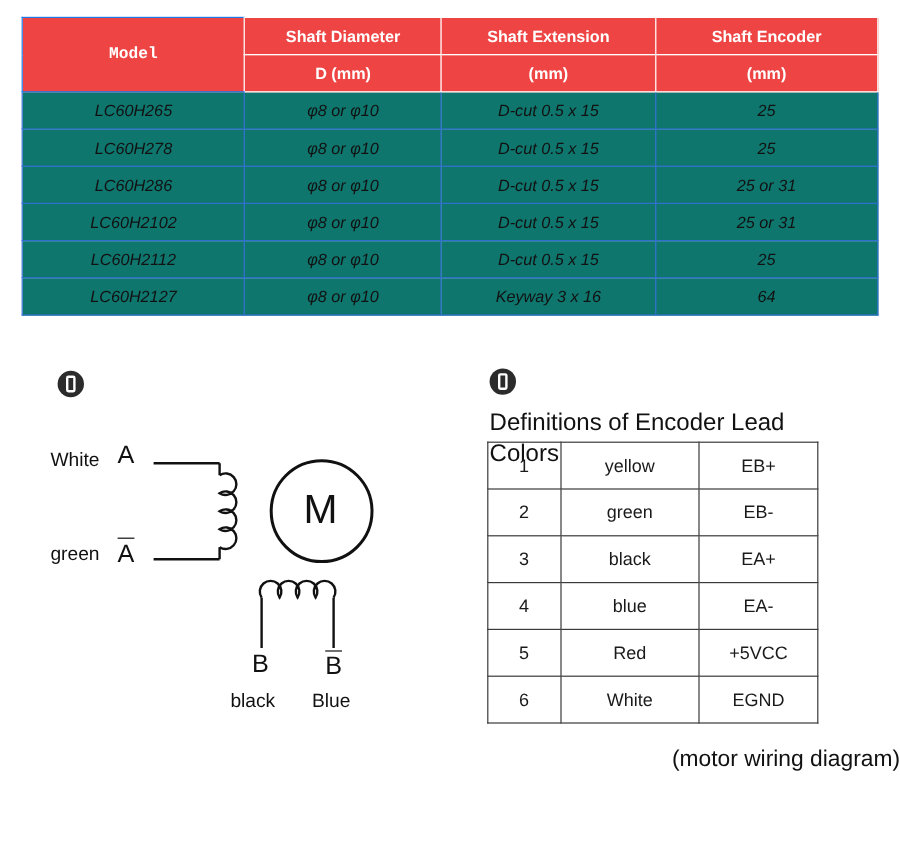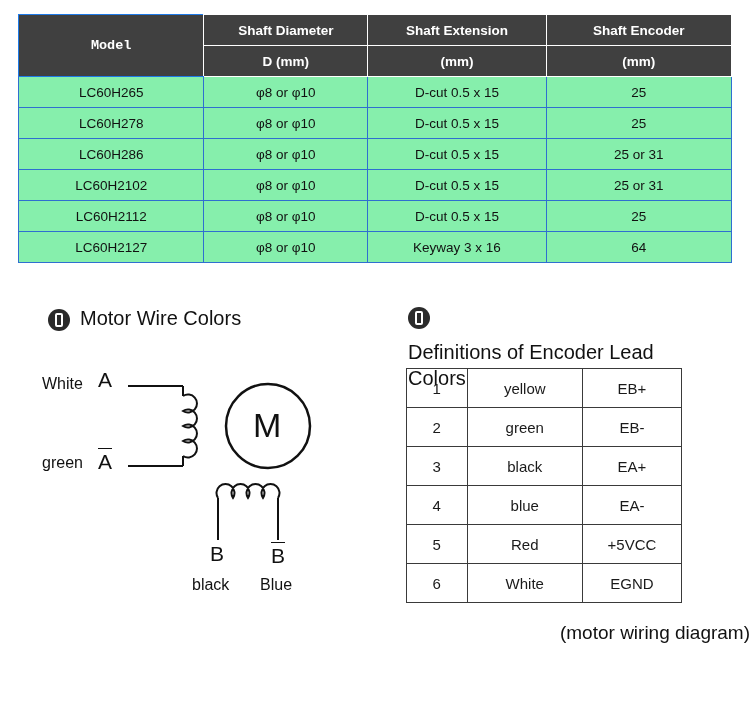--- a/index.html
+++ b/index.html
@@ -30,35 +30,36 @@
   }
   table.spec th, table.spec td {
     border: 1px solid #1b5fbf;
     text-align: center;
     vertical-align: middle;
     font-size: 13.5px;
     height: 30px;
     padding: 0 4px;
   }
   table.spec thead th {
-    background: #404040;
+    background: #ef4444;
     color: #ffffff;
     font-weight: bold;
     border-color: #ffffff;
   }
   table.spec thead th.model-cell {
     border-left-color: #1e7ae8;
     border-top-color: #1e7ae8;
     border-bottom-color: #1e7ae8;
     font-family: Liberation Mono, monospace;
   }
   table.spec tbody td {
     border: 1px solid #2f6fd0;
-    background: #86efac;
+    background: #0f766e;
     color: #111;
+    font-style: italic;
   }
   .col-model { width: 26%; }
   .col-dia { width: 23%; }
   .col-ext  { width: 25%; }
   .col-len  { width: 26%; }
 
   
   .section-head {
     position: absolute;
     display: flex;
@@ -209,21 +210,20 @@
         <td>φ8 or φ10</td>
         <td>Keyway 3 x 16</td>
         <td>64</td>
       </tr>
     </tbody>
   </table>
 </div>
 
 <div class="section-head" id="wire-colors-head">
   <span class="bullet-icon"></span>
-  <span class="section-title">Motor Wire Colors</span>
 </div>
 
 <div class="section-head" id="encoder-head">
   <span class="bullet-icon"></span>
   <span class="section-title">Definitions of Encoder Lead Colors</span>
 </div>
 
 <div class="enc-wrap">
   <table class="enc">
     <colgroup>

